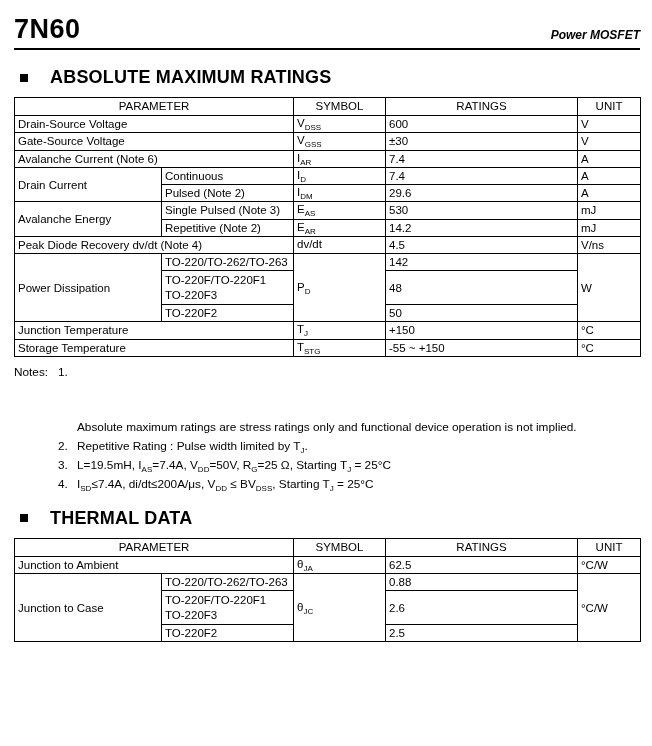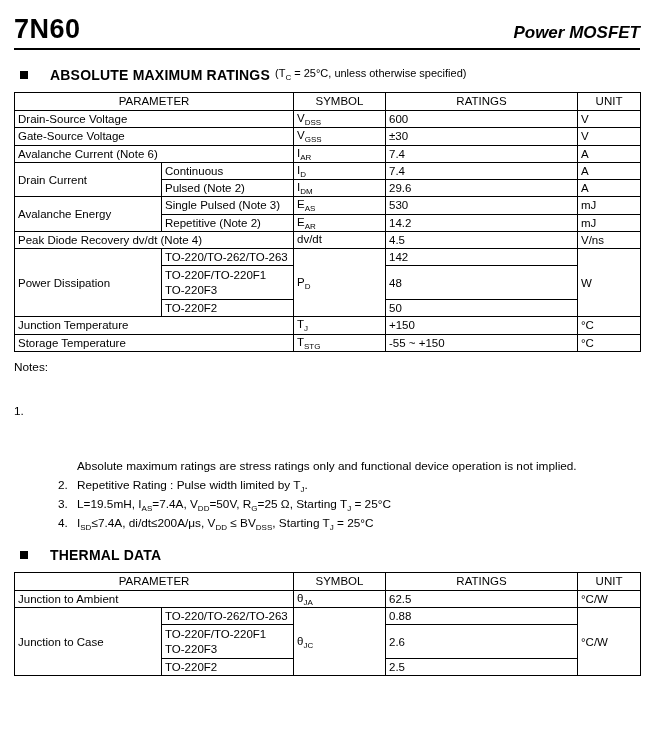--- a/index.html
+++ b/index.html
@@ -11,26 +11,26 @@
     overflow: hidden;
   }
   .page { padding: 16px 12px 16px 14px; }
 
   
   .hdr {
     display: flex; justify-content: space-between; align-items: flex-end;
     border-bottom: 2px solid #000; padding-bottom: 5px; width: 626px;
   }
   .part-no { font-size: 27px; font-weight: bold; line-height: 1; letter-spacing: 0.5px; }
-  .doc-type { font-size: 17px; font-weight: bold; font-style: italic; line-height: 1; padding-bottom: 2px; }
+  .doc-type { font-size: 12px; font-weight: bold; font-style: italic; line-height: 1; padding-bottom: 2px; }
 
   
   .sec-head { display: flex; align-items: center; margin: 17px 0 9px 6px; }
   .sq-bullet { width: 8px; height: 8px; background: #000; margin-right: 22px; flex: 0 0 auto; }
-  .sec-title { font-weight: bold; font-size: 14px; letter-spacing: 0.2px; white-space: nowrap; }
+  .sec-title { font-weight: bold; font-size: 18px; letter-spacing: 0.2px; white-space: nowrap; }
   .sec-cond { font-size: 11px; margin-left: 5px; white-space: nowrap; }
   .sec-cond sub, .sec-cond span { line-height: 1; }
 
   
   table.dtable {
     border-collapse: collapse; table-layout: fixed;
     width: 626px; font-size: 11.5px;
   }
   .dtable th, .dtable td {
     border: 1px solid #000; padding: 0 3px; line-height: 1.25;
@@ -40,21 +40,21 @@
   .dtable tr.hrow { height: 18px; margin-top: 20px; }
   .dtable tr.tall { height: 34px; }
   .dtable th { font-weight: normal; text-align: center; }
   td.p { text-align: left; }
   td.c { }
   sub { font-size: 8px; line-height: 1; }
   .twoline div { line-height: 15px; }
 
   
   .notes { margin-top: 6px; font-size: 11.8px; width: 626px; }
-  .nrow { line-height: 19px; flex-direction: column; }
+  .nrow { line-height: 19px; }
   .n1 { display: flex; }
   .n1 .nlabel { flex: 0 0 44px; }
   .n1 .nnum { flex: 0 0 19px; }
   .n1 .ntext { flex: 1 1 auto; text-align: justify; text-align-last: justify; white-space: normal; }
   .ncont { padding-left: 63px; margin-top: 36px; }
   .nitem { padding-left: 44px; }
   .nitem .nnum { display: inline-block; width: 19px; }
 </style>
 </head>
 <body>
@@ -62,21 +62,20 @@
 <div class="page">
 
   <div class="hdr">
     <div class="part-no">7N60</div>
     <div class="doc-type">Power MOSFET</div>
   </div>
 
   <div class="sec-head">
     <span class="sq-bullet"></span>
     <span class="sec-title">ABSOLUTE MAXIMUM RATINGS</span>
-    <span class="sec-cond"><span>(T</span><sub>C</sub><span> = 25°C, unless otherwise specified)</span></span>
   </div>
 
   <table class="dtable">
     <colgroup>
       <col style="width:147px">
         <col style="width:132px">
         <col style="width:92px">
         <col style="width:192px">
         <col style="width:63px">
     </colgroup>

